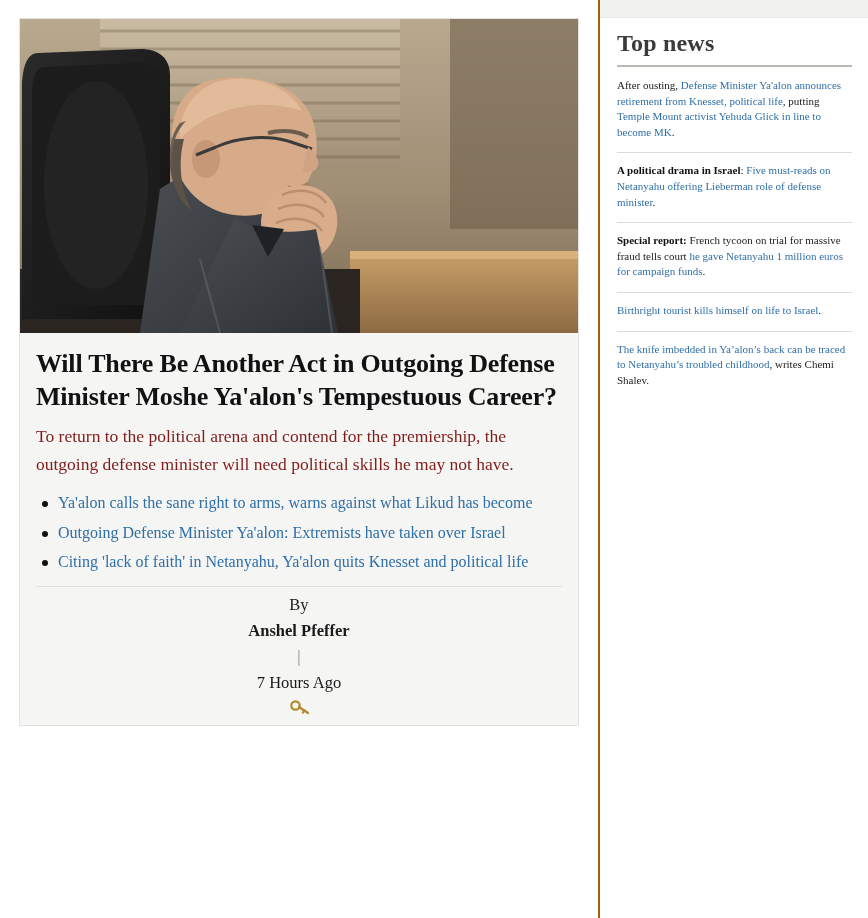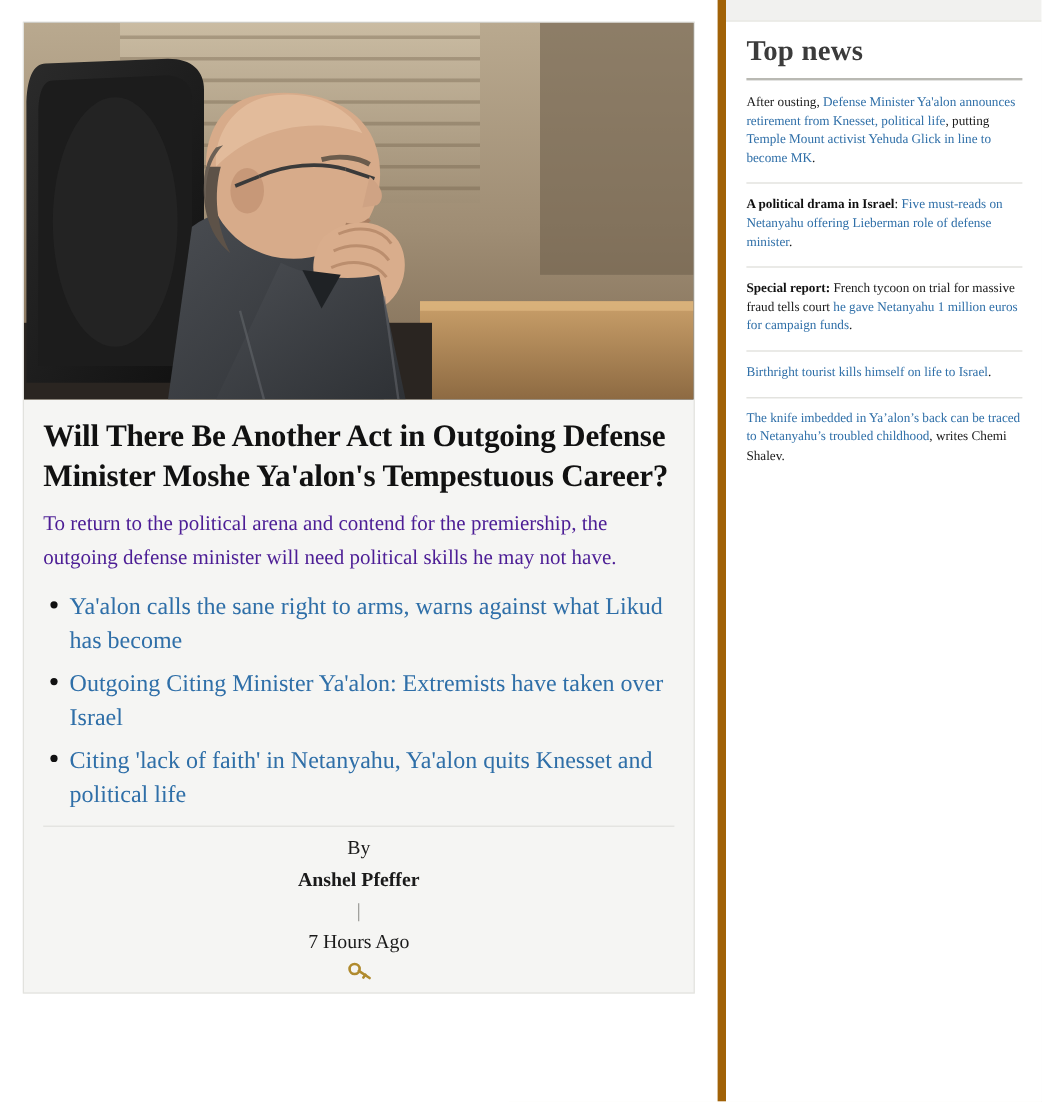--- a/index.html
+++ b/index.html
@@ -51,34 +51,34 @@
     line-height: 1.27;
     font-weight: 700;
     color: #111111;
     margin: 0 0 10px 0;
     letter-spacing: -0.2px;
   }
   .standfirst {
     font-family: "Liberation Serif", serif;
     font-size: 17.5px;
     line-height: 1.57;
-    color: #4c1d95;
+    color: #7f1d1d;
     margin: 0 0 14px 0;
   }
   ul.related {
     list-style: none;
     margin: 0 0 12px 0;
     padding: 0;
   }
   ul.related li {
     position: relative;
     padding-left: 22px;
     margin-bottom: 7px;
     font-family: "Liberation Serif", serif;
-    font-size: 20px;
+    font-size: 16px;
     line-height: 1.42;
   }
   ul.related li::before {
     content: "";
     position: absolute;
     left: 6px; top: 9px;
     width: 6px; height: 6px;
     border-radius: 50%;
     background: #111;
   }
@@ -106,21 +106,21 @@
     margin-left: 2px;
     position: relative;
   }
 
   
   .side-col {
     width: 270px;
     min-width: 270px;
     height: 918px;
     background: #ffffff;
-    border-left: 7px solid #a16207;
+    border-left: 2px solid #a16207;
     position: relative;
   }
   .side-topbar {
     height: 18px;
     background: #f1f1ef;
     border-bottom: 1px solid #e6e6e2;
   }
   .side-inner { padding: 0 16px 0 17px; }
   .side-title {
     font-family: "Liberation Serif", serif;
@@ -257,21 +257,21 @@
 
       <div class="article-body">
         <h1 class="headline">Will There Be Another Act in Outgoing Defense Minister Moshe Ya'alon's Tempestuous Career?</h1>
         <p class="standfirst">To return to the political arena and contend for the premiership, the outgoing defense minister will need political skills he may not have.</p>
 
         <ul class="related">
           <li>
             <a href="#">Ya'alon calls the sane right to arms, warns against what Likud has become</a>
           </li>
           <li>
-            <a href="#">Outgoing Citing Minister Ya'alon: Extremists have taken over Israel</a>
+            <a href="#">Outgoing Defense Minister Ya'alon: Extremists have taken over Israel</a>
           </li>
           <li>
             <a href="#">Citing 'lack of faith' in Netanyahu, Ya'alon quits Knesset and political life</a>
           </li>
         </ul>
 
         <div class="byline">
           <span>By</span>
           <span class="author">Anshel Pfeffer</span>
           <span class="sep">|</span>

